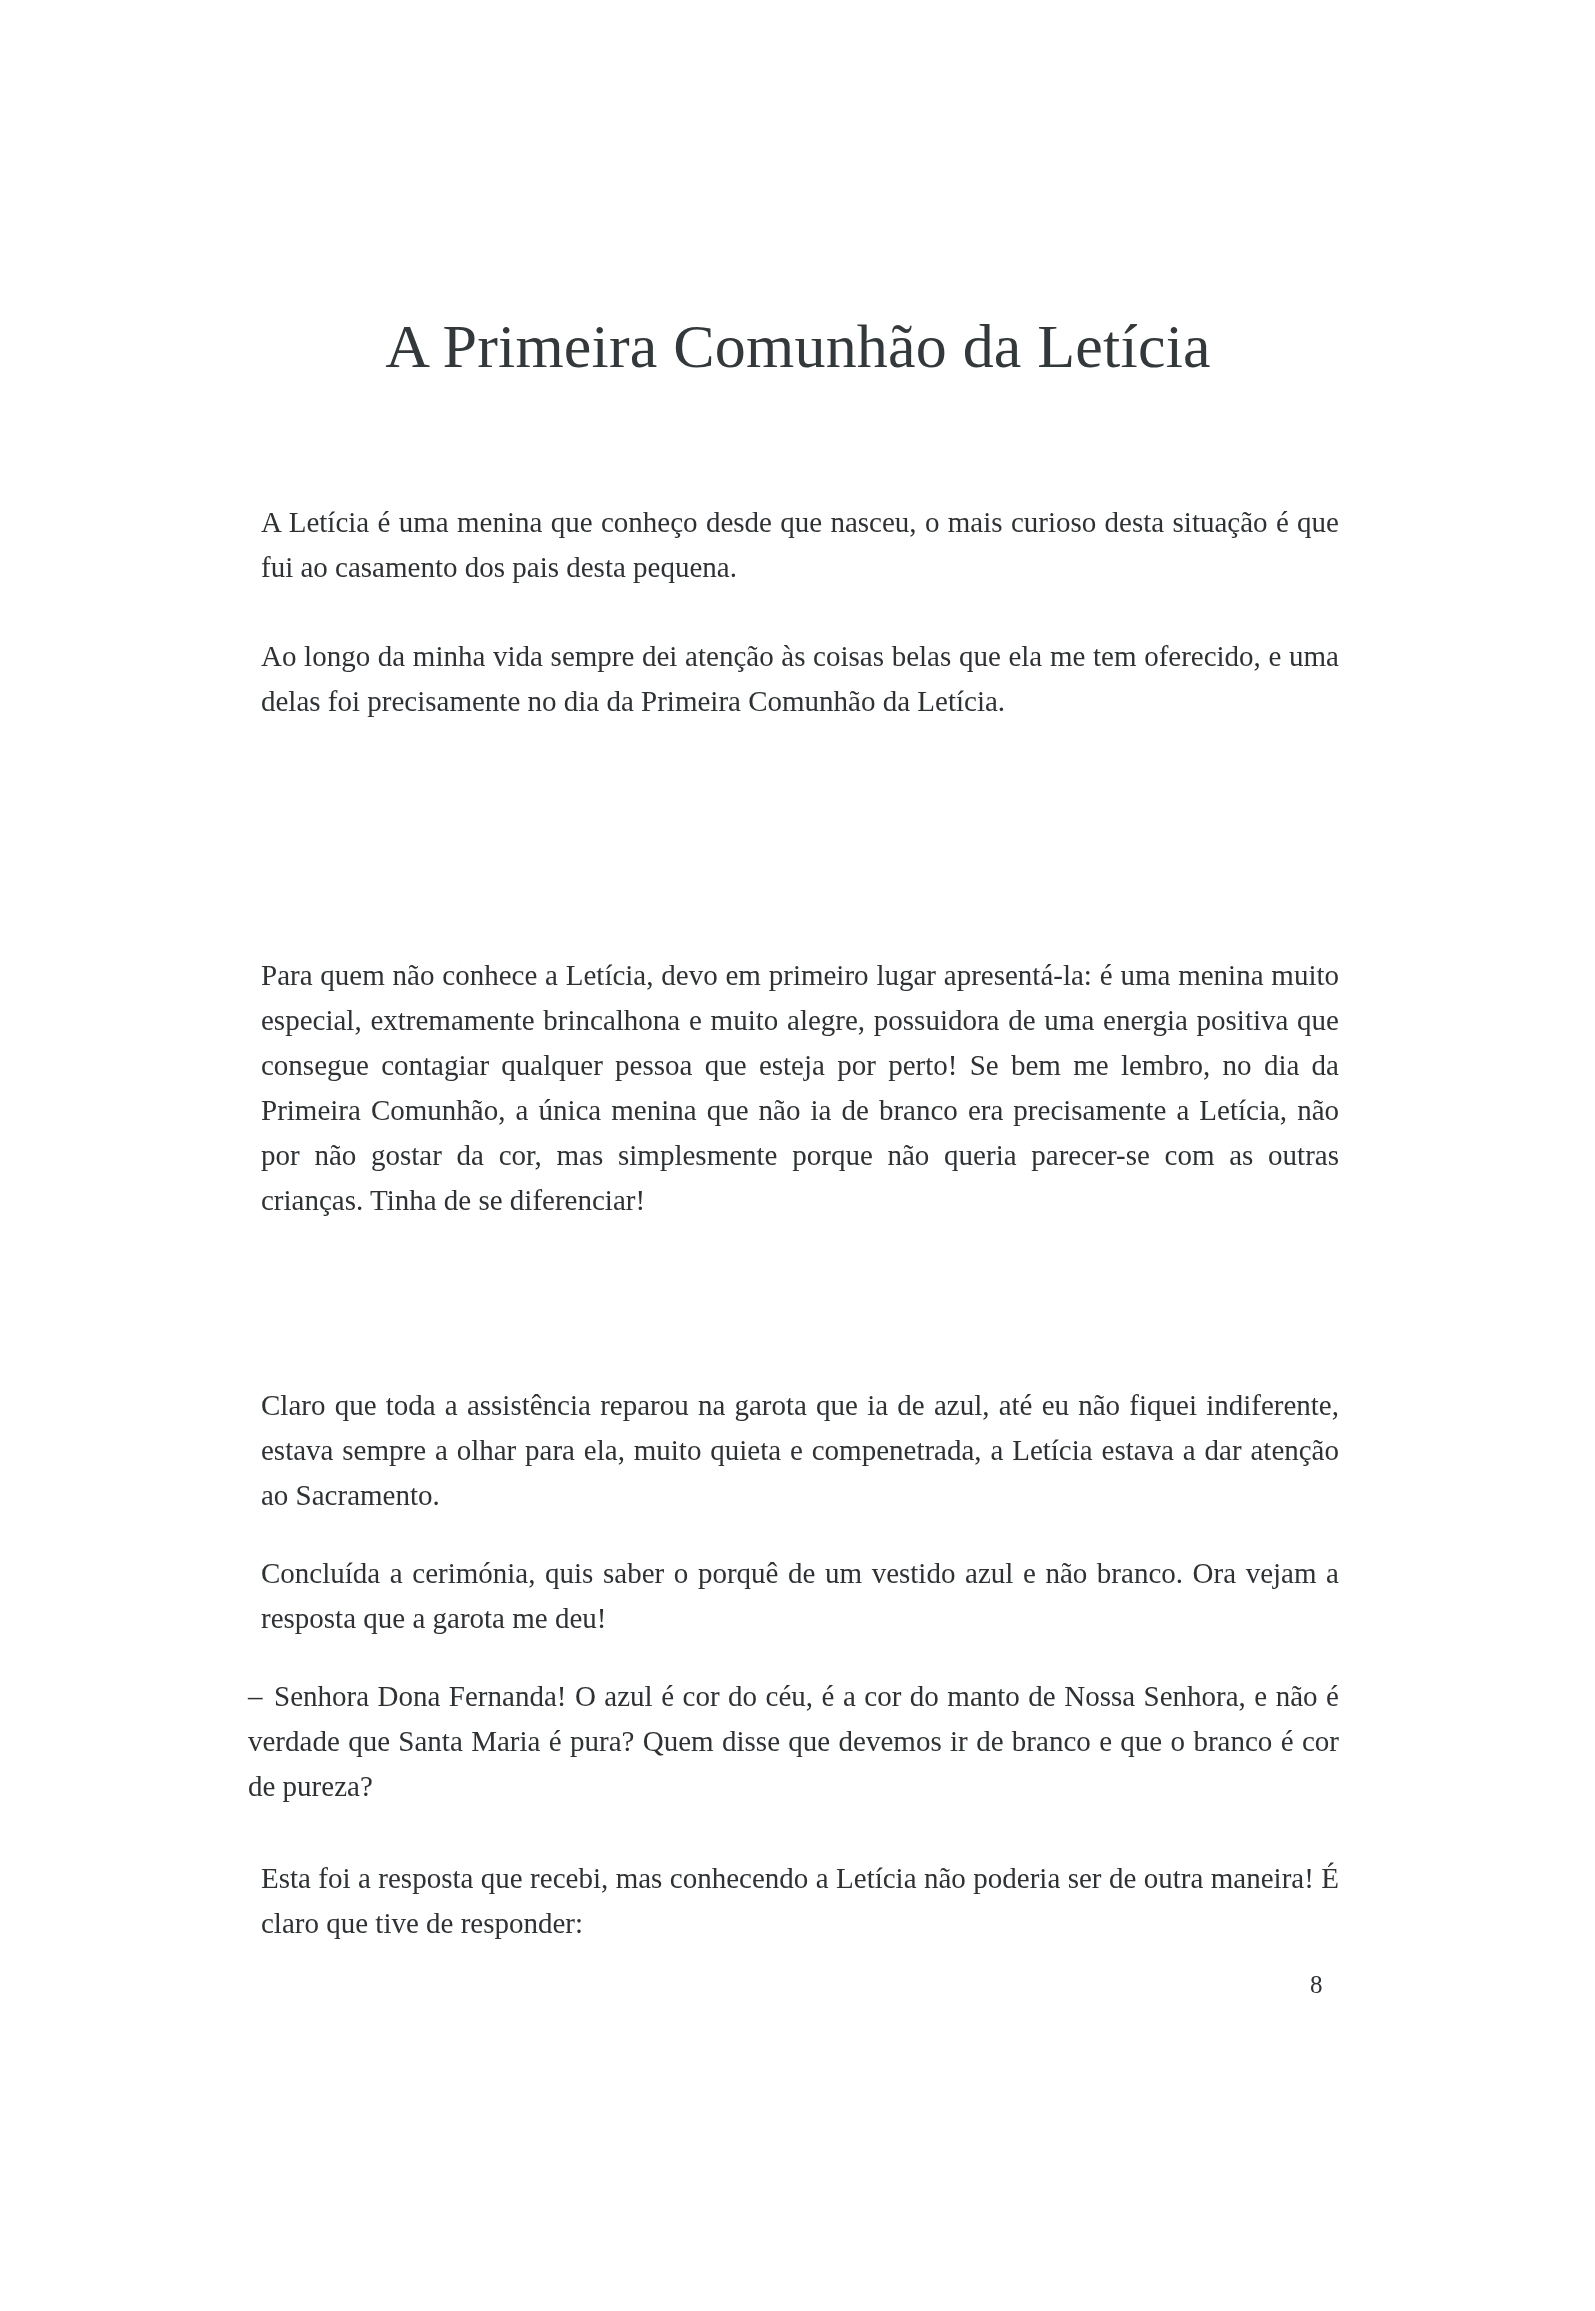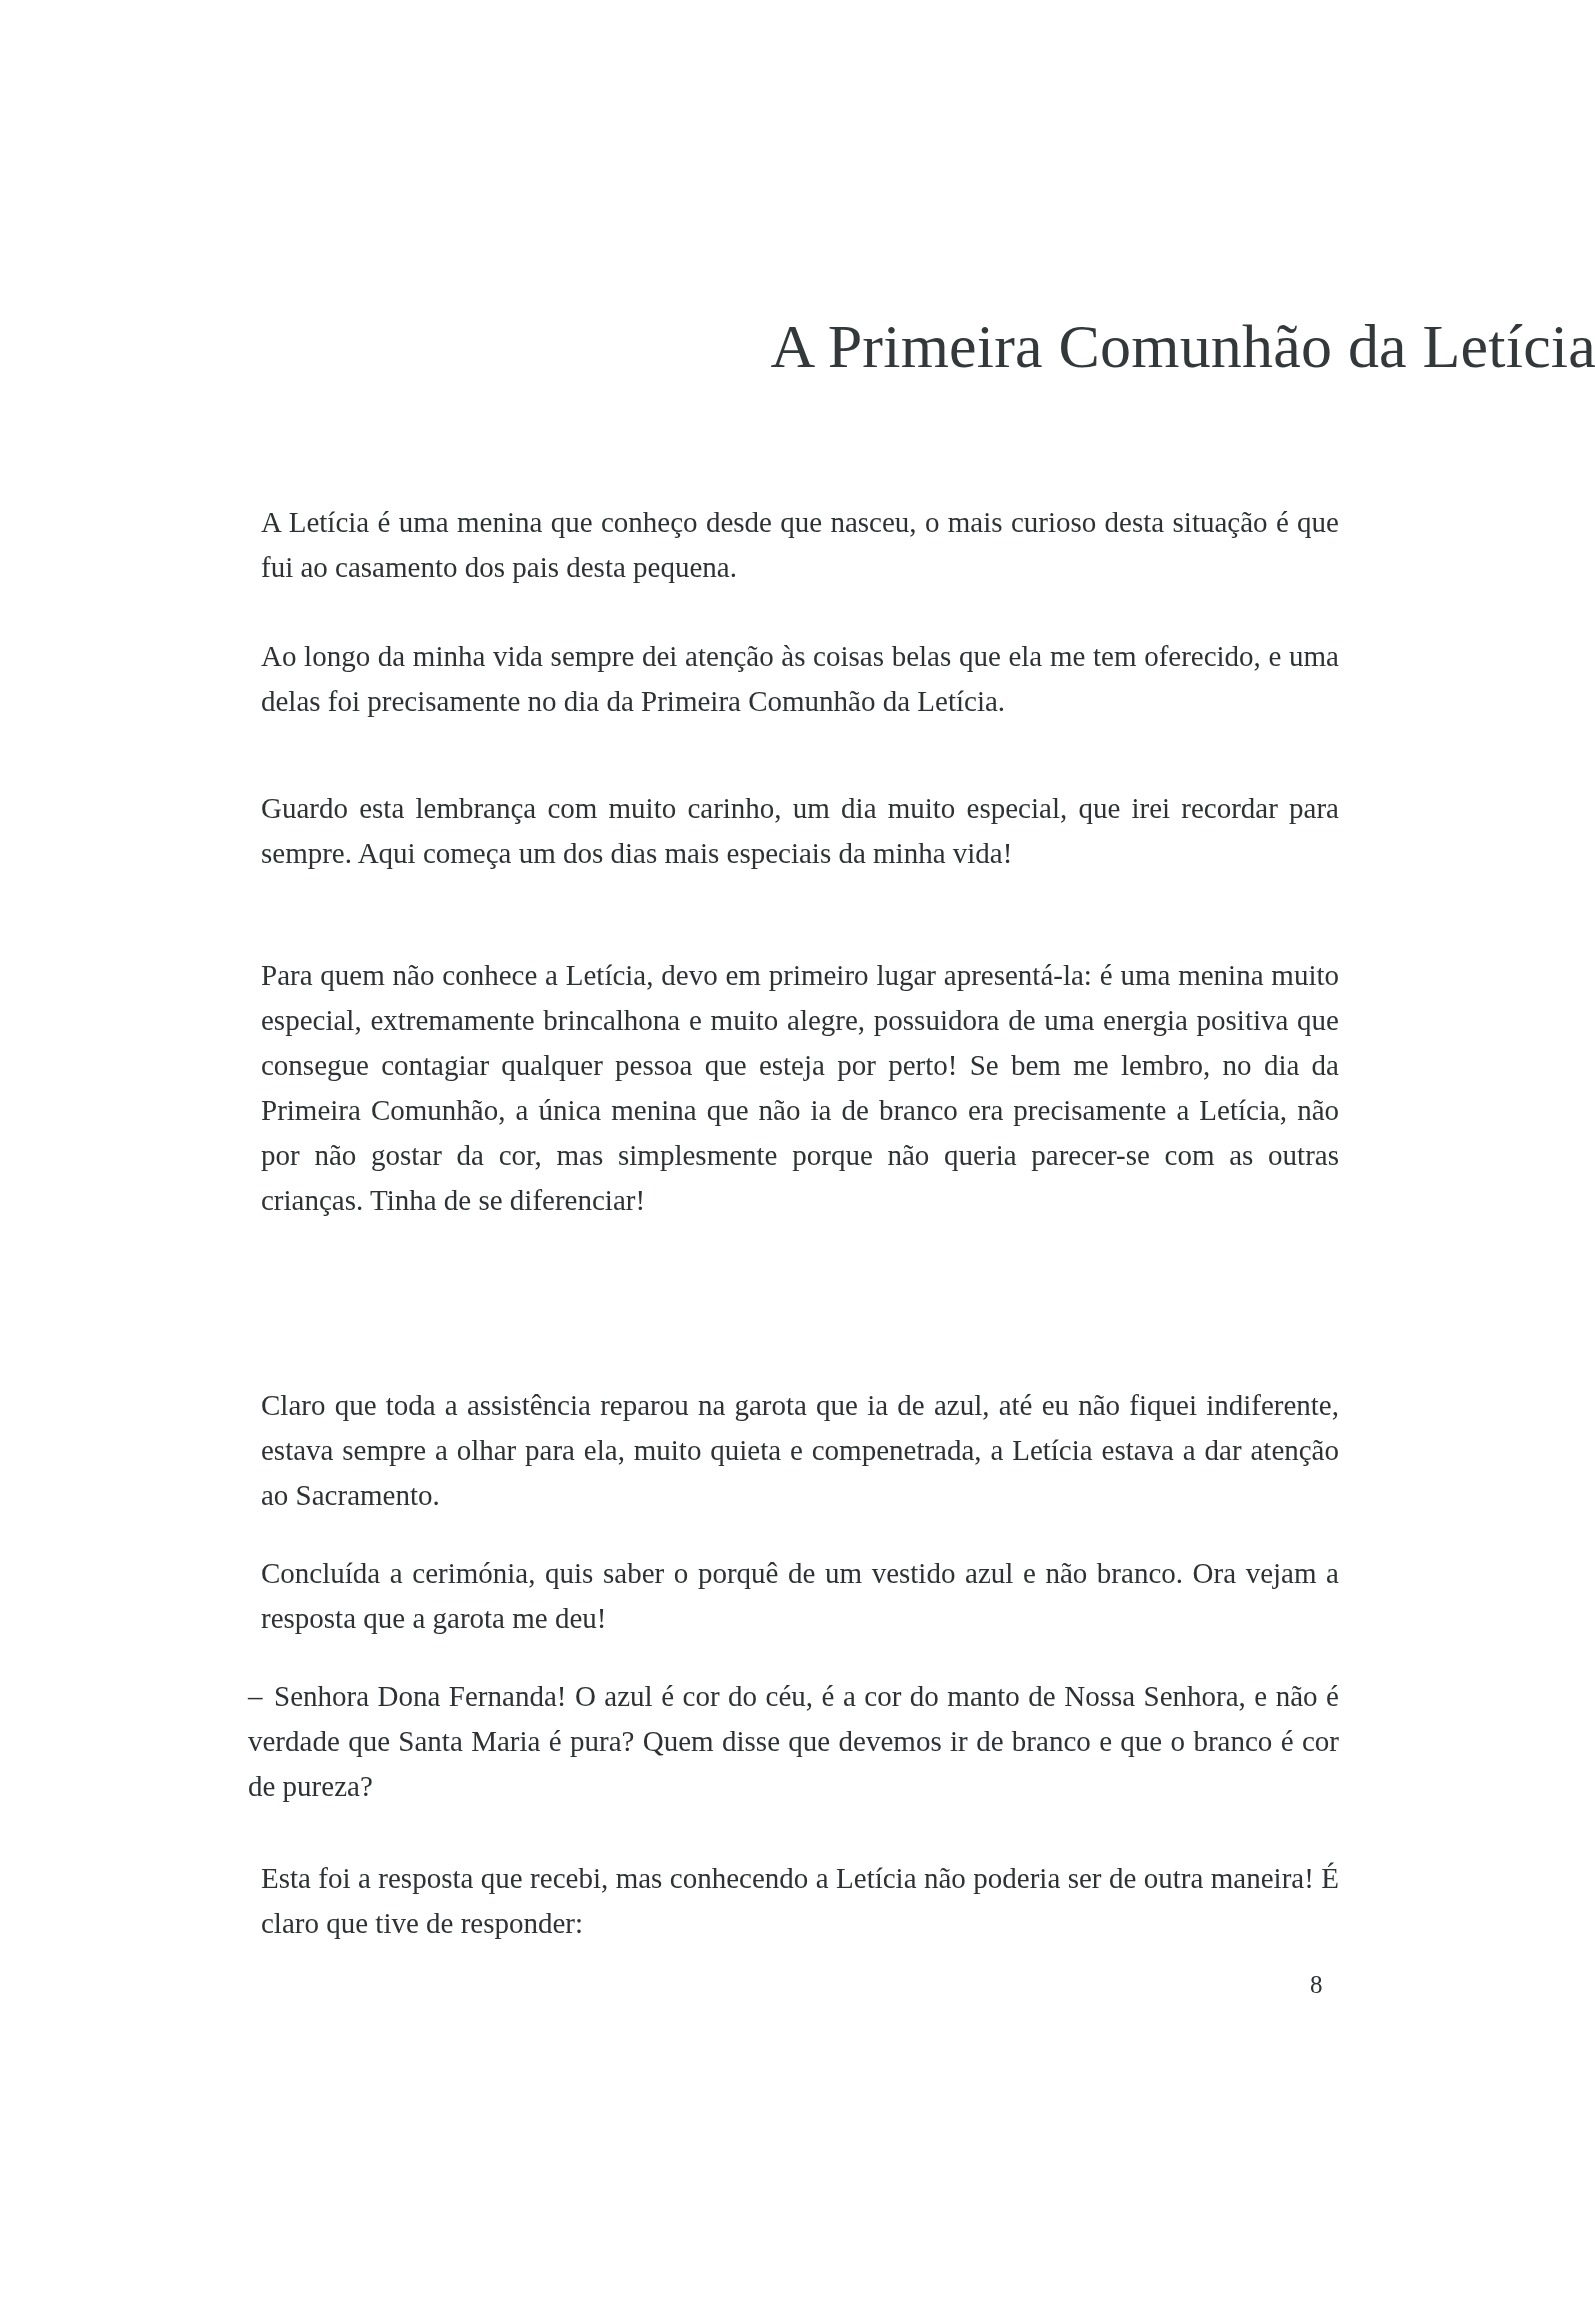--- a/index.html
+++ b/index.html
@@ -21,21 +21,21 @@
     width: 1596px;
     height: 2312px;
     background: #ffffff;
   }
   .title {
     position: absolute;
     left: 0;
     width: 1596px;
     top: 309px;
     margin: 0;
-    text-align: right;
+    text-align: center;
     font-size: 62px;
     line-height: 75px;
     font-weight: normal;
     color: #33393b;
     letter-spacing: 0.2px;
   }
   .para {
     position: absolute;
     left: 261px;
     width: 1078px;
@@ -71,21 +71,20 @@
 <body>
 
 <div class="page">
 
   <h1 class="title">A Primeira Comunhão da Letícia</h1>
 
   <p class="para p1">A Letícia é uma menina que conheço desde que nasceu, o mais curioso desta situação é que fui ao casamento dos pais desta pequena.</p>
 
   <p class="para p2">Ao longo da minha vida sempre dei atenção às coisas belas que ela me tem oferecido, e uma delas foi precisamente no dia da Primeira Comunhão da Letícia.</p>
 
-  <p class="para p3">Guardo esta lembrança com muito carinho, um dia muito especial, que irei recordar para sempre. Aqui começa um dos dias mais especiais da minha vida!</p>
 
   <p class="para p4">Para quem não conhece a Letícia, devo em primeiro lugar apresentá-la: é uma menina muito especial, extremamente brincalhona e muito alegre, possuidora de uma energia positiva que consegue contagiar qualquer pessoa que esteja por perto! Se bem me lembro, no dia da Primeira Comunhão, a única menina que não ia de branco era precisamente a Letícia, não por não gostar da cor, mas simplesmente porque não queria parecer-se com as outras crianças. Tinha de se diferenciar!</p>
 
   <p class="para p5">Claro que toda a assistência reparou na garota que ia de azul, até eu não fiquei indiferente, estava sempre a olhar para ela, muito quieta e compenetrada, a Letícia estava a dar atenção ao Sacramento.</p>
 
   <p class="para p7"><span class="dash">–</span><span>Senhora Dona Fernanda! O azul é cor do céu, é a cor do manto de Nossa Senhora, e não é verdade que Santa Maria é pura? Quem disse que devemos ir de branco e que o branco é cor de pureza?</span></p>
 
   <p class="para p6">Concluída a cerimónia, quis saber o porquê de um vestido azul e não branco. Ora vejam a resposta que a garota me deu!</p>
 
   <p class="para p8">Esta foi a resposta que recebi, mas conhecendo a Letícia não poderia ser de outra maneira! É claro que tive de responder:</p>

